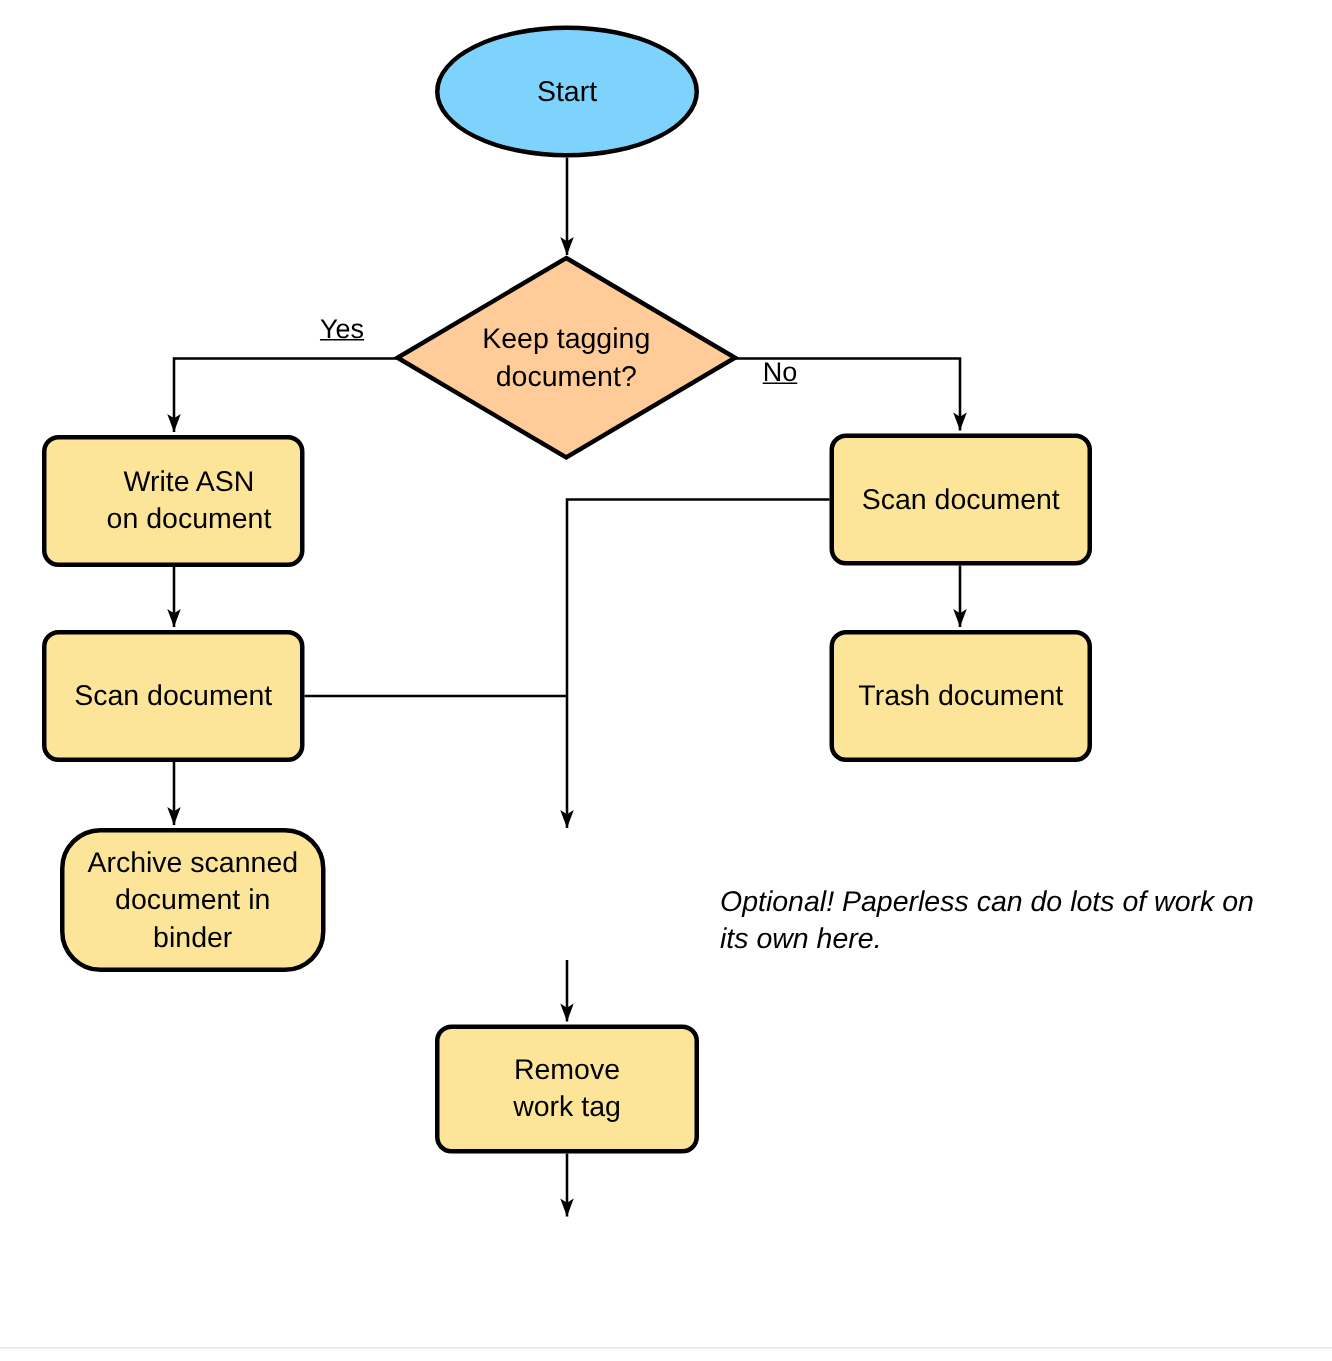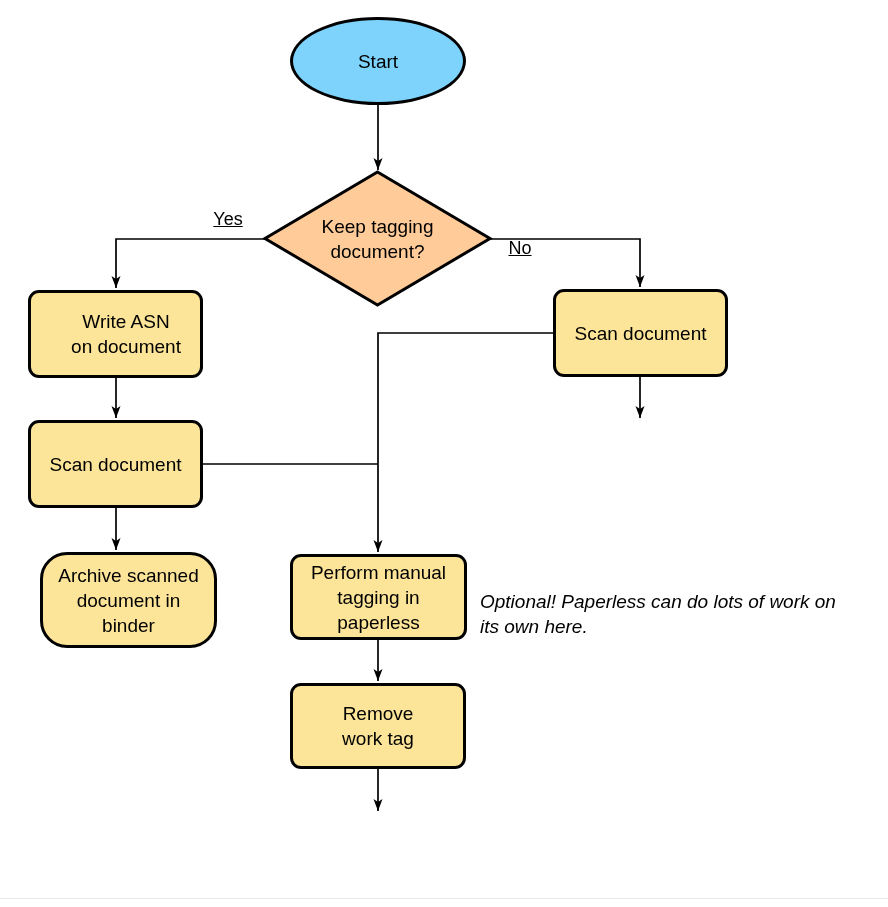--- a/index.html
+++ b/index.html
@@ -133,26 +133,24 @@
   <div class="node process" style="left:40px; top:552px; width:177px; height:96px;border-radius:27px;">
     <span class="lbl">Archive scanned
 document in
 binder</span>
   </div>
 
   <div class="node process" style="left:553px; top:289px; width:175px; height:88px;">
     <span class="lbl">Scan document</span>
   </div>
 
+  <div class="node process" style="left:553px; top:420px; width:175px; height:88px;">
+    <span class="lbl">Trash document</span>
+  </div>
 
-  <div class="node process" style="left:290px; top:554px; width:177px; height:86px;">
-    <span class="lbl">Perform manual
-tagging in
-paperless</span>
-  </div>
 
   <div class="node process" style="left:290px; top:683px; width:176px; height:86px;">
     <span class="lbl">Remove
 work tag</span>
   </div>
 
 
   <div class="edge-label" style="left:196px; top:209px; width:64px;">Yes</div>
   <div class="edge-label" style="left:488px; top:206px; width:64px;margin-top:32px;">No</div>
 

